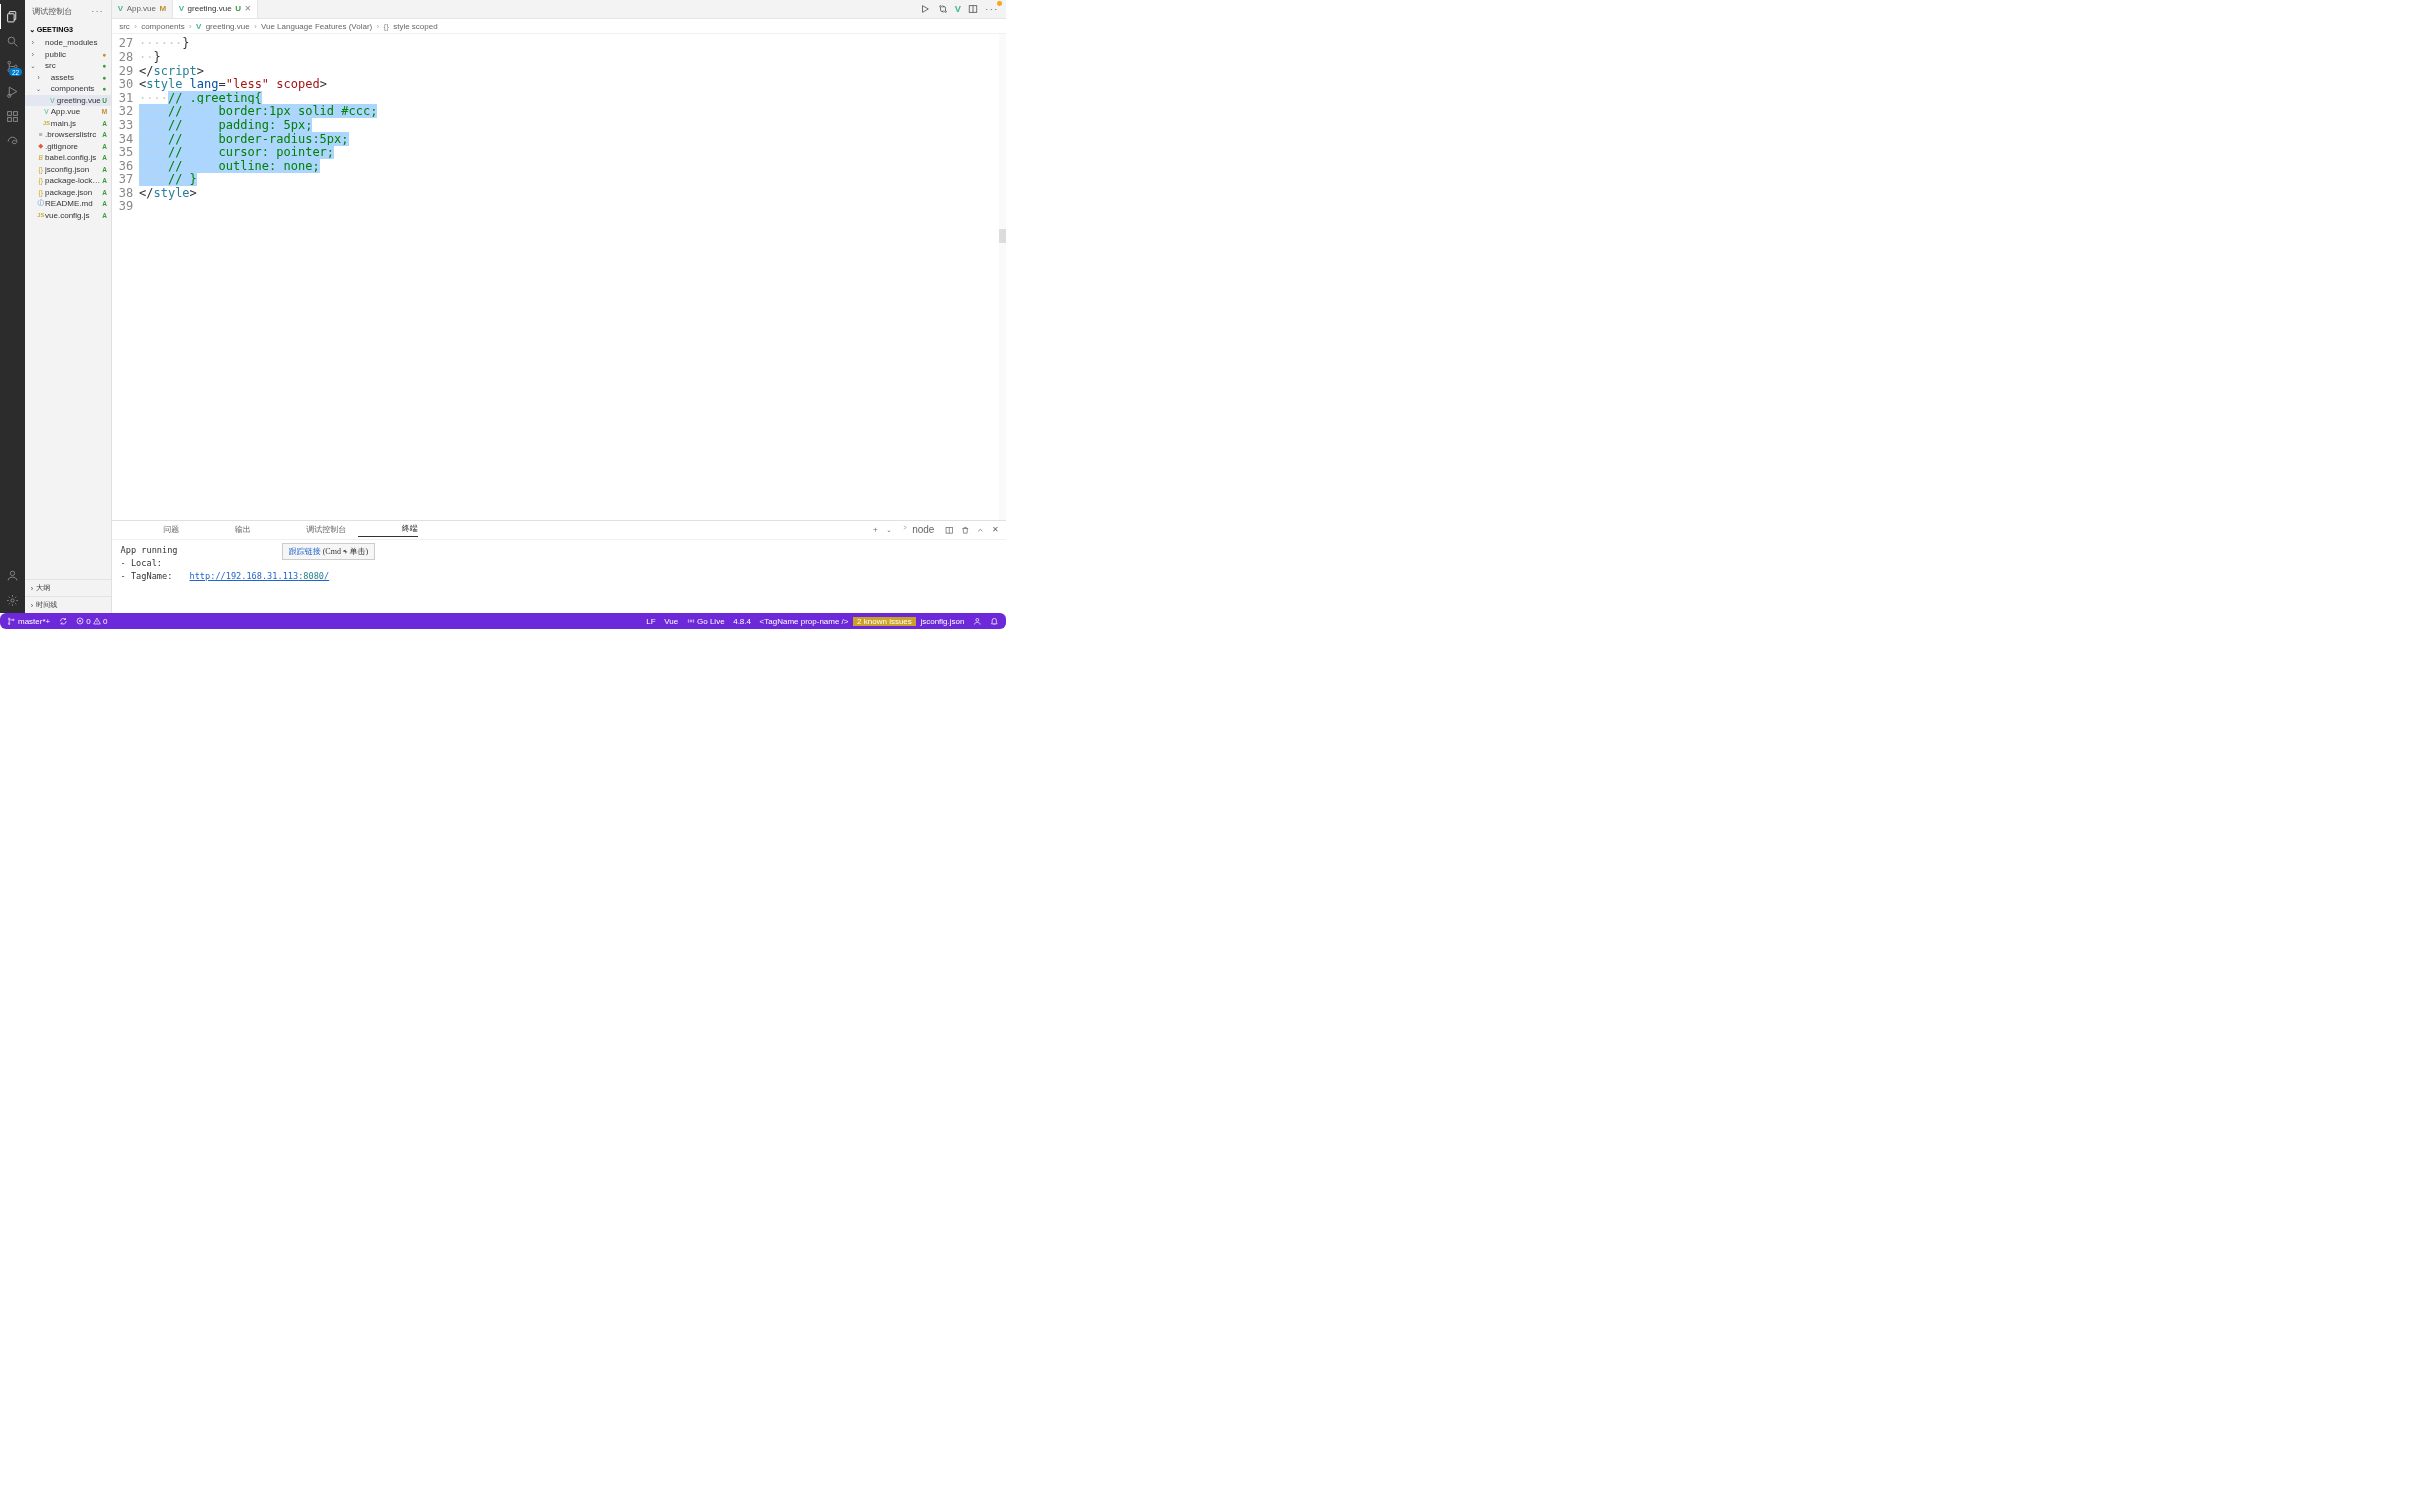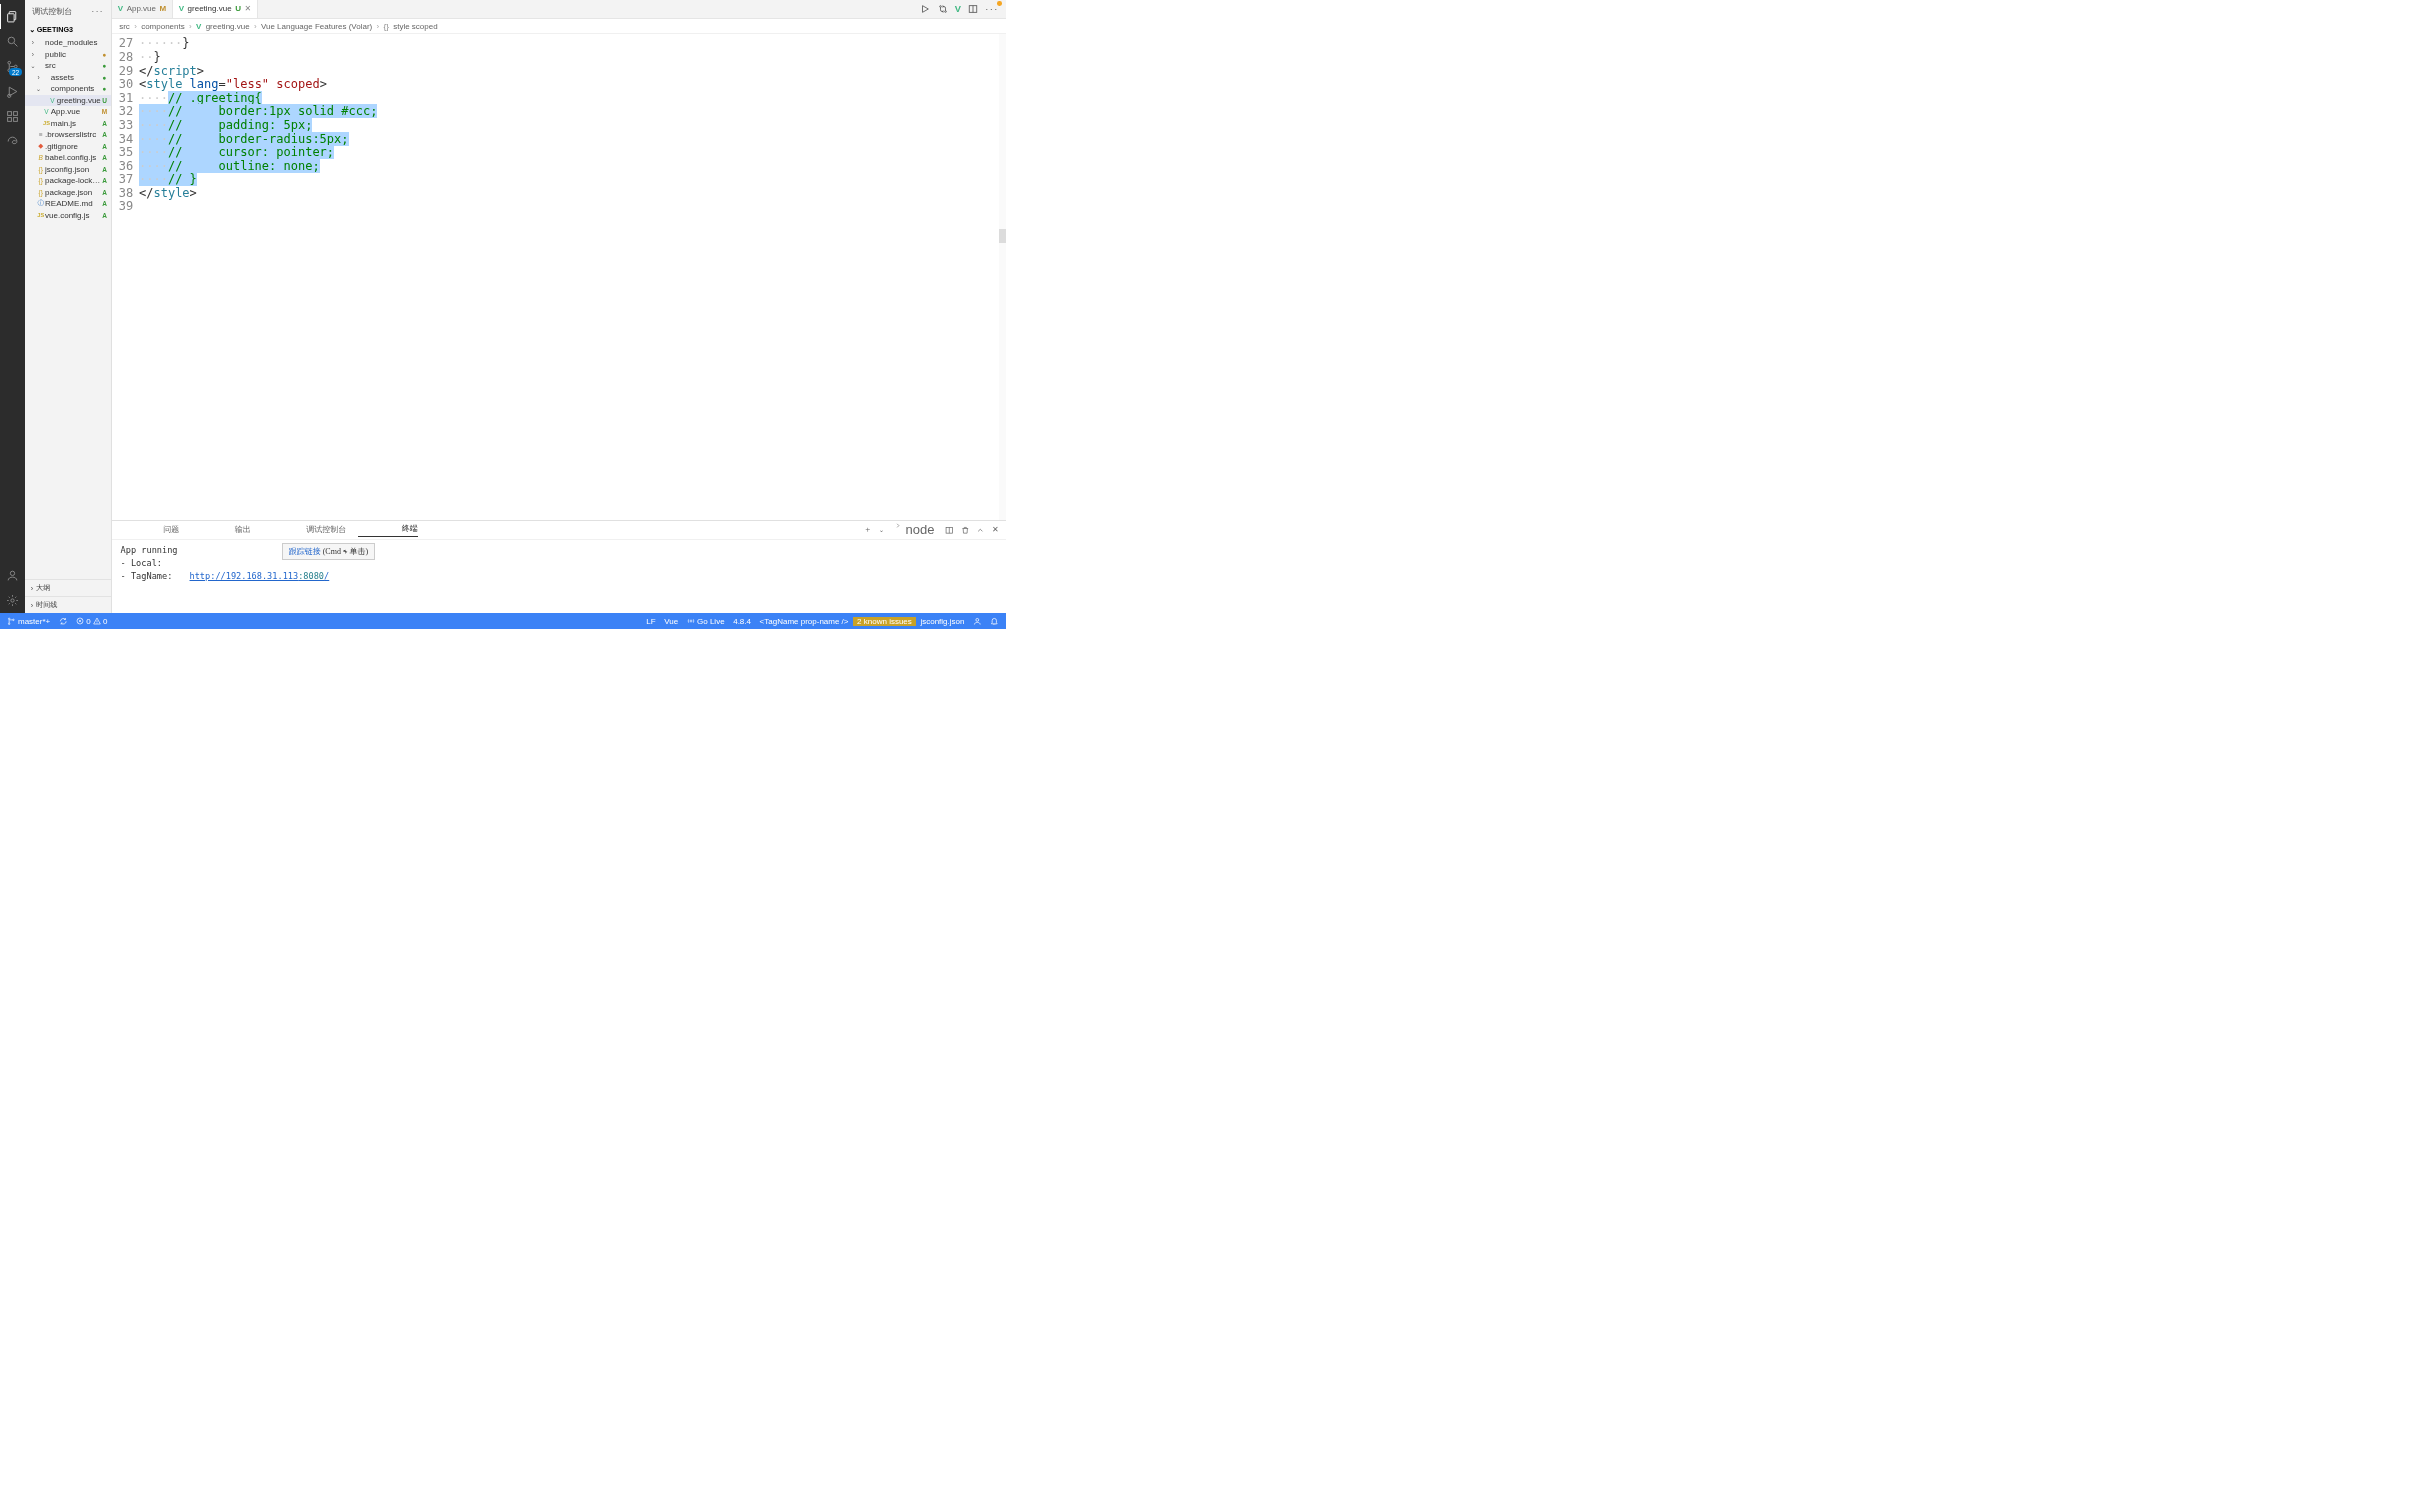--- a/index.html
+++ b/index.html
@@ -178,28 +178,29 @@
   background: #f6f6f6; border: 0.7px solid #ccc;
   padding: 1.4px 5.7px; font-family: -apple-system; font-size: 8px;
   color: #333;
 }
 .tooltip .link { color: #2266cc; }
 .cursor-arrow {
   position: absolute; top: 4.3px; left: 231px; font-size: 7.2px;
 }
 
 .statusbar {
-  height: 16px; background: #3b82f6; color: #fff;
+  height: 16px; background: #6d28d9; color: #fff;
   display: flex; align-items: center; font-size: 8px;
   padding: 0 2.9px;
+  border-radius: 6px;
 }
 .statusbar .item { padding: 0 4.3px; display: flex; align-items: center; gap: 2.2px; cursor: pointer;}
 .statusbar .item.warn { background: #c9a227; }
 .statusbar .spacer { flex: 1; }
-.botbox { border:0.7px solid #fff; padding: 0 2.2px; font-size: 13px; display:inline-flex; }
+.botbox { border:0.7px solid #fff; padding: 0 2.2px; font-size: 10px; display:inline-flex; }
 svg { display: block; }
 </style>
 </head>
 <body>
 
 <div class="main-area">
 
   <div class="activity-bar">
     <div class="icon active">
       <svg width="13" height="13" viewBox="0 0 24 24" fill="none" stroke="currentColor" stroke-width="1.6">

